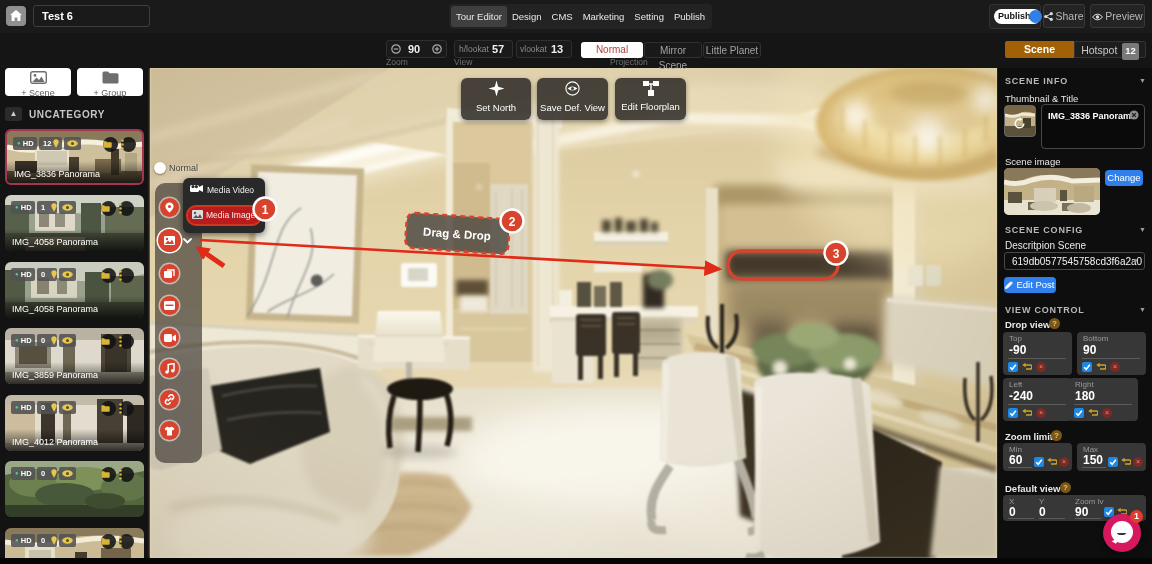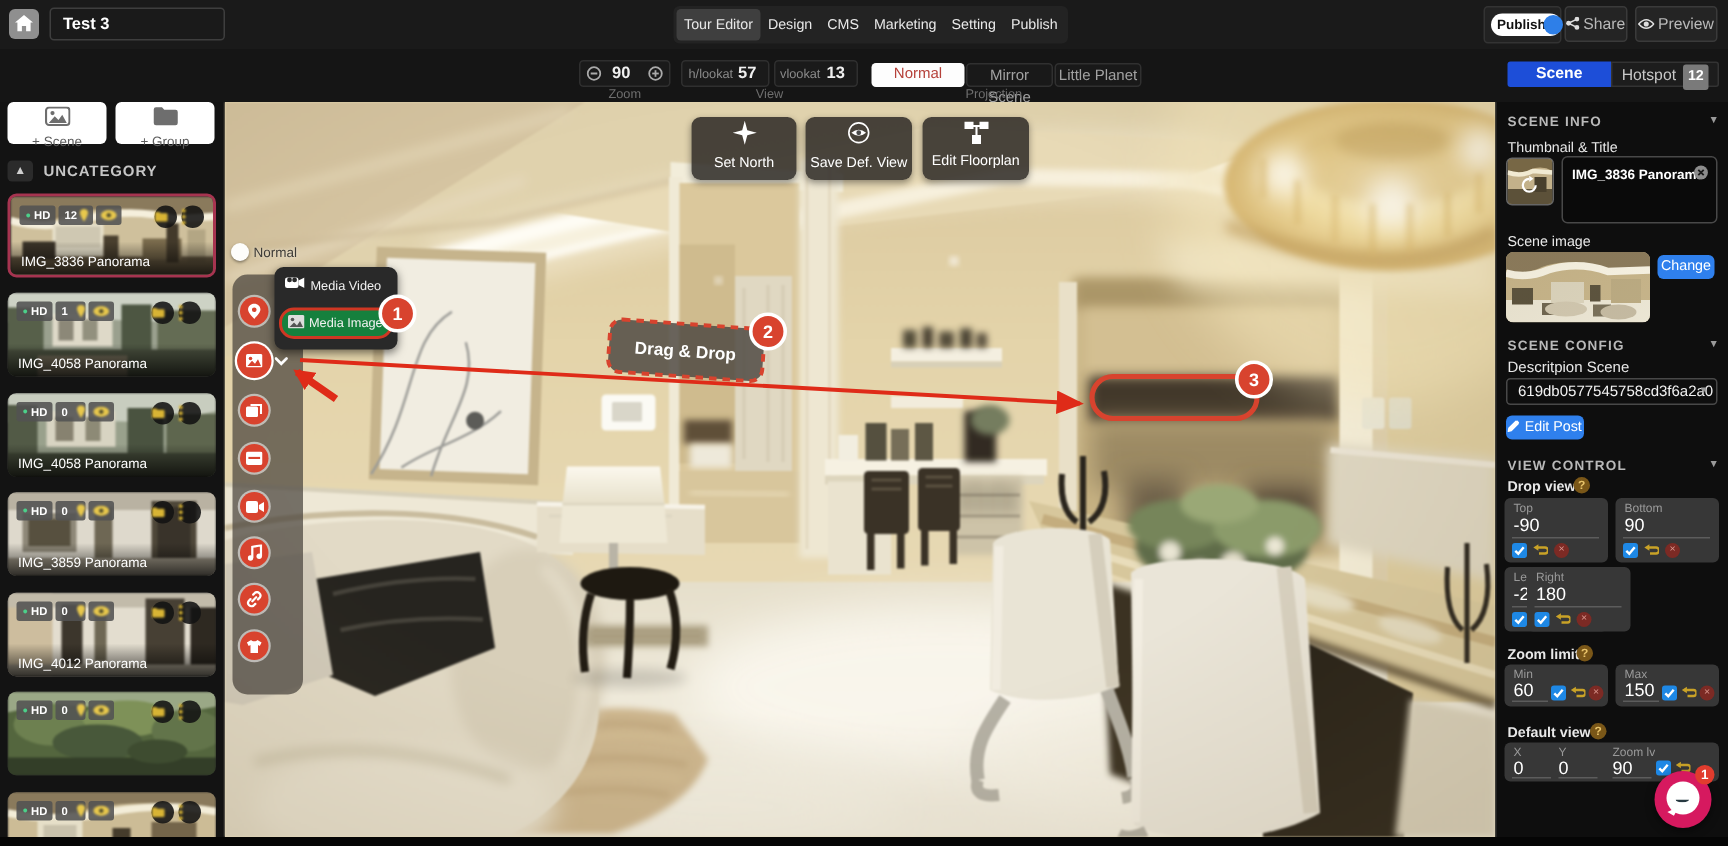--- a/index.html
+++ b/index.html
@@ -20,28 +20,28 @@
   #pubpill { left:994px; top:9px; width:47px; height:15px; background:#fff; border-radius:8px;
     font-size:9px; font-weight:bold; color:#111; line-height:15px; padding-left:4px; }
   #pubknob { left:1029px; top:10px; width:13px; height:13px; border-radius:50%; background:#2e7fe8; }
   .topbtn { top:4px; height:24px; background:#242424; border:1px solid #3a3a3a; border-radius:3px;
     color:#b9b9b9; font-size:10.5px; line-height:22px; text-align:center; }
   
   #bar2 { left:0; top:33px; width:1152px; height:35px; background:#151515; }
   #search { left:8px; top:39px; width:135px; height:22px; background:#1a1a1a; border:1px solid #323232;
     border-radius:3px; color:#979797; font-size:10.5px; line-height:20px; padding-left:8px; }
   .grp { top:40px; height:18px; border:1px solid #2f2f2f; border-radius:3px; background:#1a1a1a; }
-  .grplabel { top:57px; color:#6f6f6f; font-size:8.5px; text-align:center; }
+  .grplabel { top:57px; color:#6f6f6f; font-size:8.5px; }
   .gtxt { color:#8b8b8b; font-size:8.5px; }
   .gval { color:#f0f0f0; font-size:11px; font-weight:bold; }
   #normalbtn { left:581px; top:42px; width:62px; height:16px; background:#fdfdfd; border-radius:3px;
     color:#b5413a; font-size:10px; text-align:center; line-height:16px; }
   .projbtn { top:42px; height:16px; border:1px solid #303030; border-radius:3px; background:#191919;
     color:#a2a2a2; font-size:10px; text-align:center; line-height:15px; }
-  #scenetab { left:1005px; top:41px; width:69px; height:17px; background:#1d4ed8; color:#fff;
+  #scenetab { left:1005px; top:41px; width:69px; height:17px; background:#a16207; color:#fff;
     font-size:10.5px; font-weight:bold; text-align:center; line-height:17px; border-radius:2px 0 0 2px; }
   #hstab { left:1074px; top:41px; width:72px; height:17px; background:#1d1d1d; border:1px solid #333;
     color:#c9c9c9; font-size:10.5px; line-height:16px; text-align:center; border-radius:0 2px 2px 0; }
   #hsbadge { display:inline-block; background:#7a7a7a; border-radius:2px; color:#fff; font-weight:bold;
     font-size:9.5px; padding:0.5px 3px; margin-left:2px; }
   
   .addbtn { top:68px; width:66px; height:28px; background:#fff; border-radius:4px; text-align:center; }
   .addbtn .ic { margin-top:3px; }
   .addbtn .t { color:#5d5d5d; font-size:9px; margin-top:0px; }
   #uncatbox { left:5px; top:107px; width:17px; height:14px; background:#2b2b2b; border-radius:3px;
@@ -58,21 +58,21 @@
     background:linear-gradient(180deg,rgba(0,0,0,0),rgba(0,0,0,0.72)); }
   .cname span { position:absolute; left:7px; bottom:4px; color:#fff; font-size:9px; }
   
   #rpanel { left:997px; top:68px; width:155px; height:490px; background:#0e0e0e; border-left:1px solid #222; }
   .sechead { position:absolute; left:8px; color:#b9b9b9; font-size:9px; font-weight:bold; letter-spacing:0.8px; }
   .chev { position:absolute; right:7px; color:#9a9a9a; font-size:7px; }
   .rlabel { position:absolute; left:8px; color:#e8e8e8; font-size:9.5px; }
   .bluebtn { position:absolute; background:#2f80ed; border-radius:4px; color:#fff; text-align:center; }
   .gbox { position:absolute; background:#373737; border-radius:4px; }
   .gbox .lb { position:absolute; left:6px; top:2px; color:#9a9a9a; font-size:8px; }
-  .gbox .val { position:absolute; left:6px; top:11px; color:#fff; font-size:12px; font-weight:normal; }
+  .gbox .val { position:absolute; left:6px; top:11px; color:#fff; font-size:12px; font-weight:bold; }
   .gbox .ul { position:absolute; left:5px; height:1px; background:#5c5c5c; }
   .ckb { position:absolute; width:10px; height:10px; background:#1e88e5; border-radius:2px;
     color:#fff; font-size:8px; line-height:10px; text-align:center; font-weight:bold; }
   .undo { position:absolute; width:10px; height:10px; }
   .undo svg { display:block; }
   .redx { position:absolute; width:10px; height:10px; background:#7c2a24; border-radius:50%;
     color:#d9958d; font-size:7px; line-height:10px; text-align:center; }
   .qmark { position:absolute; width:11px; height:11px; background:#7a5718; border-radius:50%;
     color:#e8c36a; font-size:8px; font-weight:bold; text-align:center; line-height:11px; }
   .ric { left:160px; width:19px; height:19px; border-radius:50%; background:#d8432e;
@@ -390,21 +390,21 @@
     </div>
 
   <div class="abs" style="left:183px; top:178px; width:82px; height:55px; background:#292929; border-radius:6px; box-shadow:0 2px 6px rgba(0,0,0,0.5);">
     <svg width="13" height="9" style="position:absolute; left:7px; top:6px;" viewBox="0 0 13 9">
       <rect x="0" y="1" width="9" height="7" rx="1.5" fill="#fff"></rect>
       <polygon points="9,3 13,1 13,8 9,6" fill="#fff"></polygon>
       <circle cx="3" cy="2.6" r="1.6" fill="#292929"></circle>
         <circle cx="6.4" cy="2.6" r="1.6" fill="#292929"></circle>
     </svg>
     <span style="position:absolute; left:24px; top:7px; color:#f2f2f2; font-size:8.5px; white-space:nowrap;">Media Video</span>
-    <div style="position:absolute; left:3px; top:27px; width:76px; height:21px; background:#15803d; border-radius:10px; border:2.5px solid #cf3723;">
+    <div style="position:absolute; left:3px; top:27px; width:76px; height:21px; background:#b91c1c; border-radius:10px; border:2.5px solid #cf3723;">
       <svg width="11" height="9" style="position:absolute; left:4px; top:3px;" viewBox="0 0 11 9">
         <rect x="0" y="0" width="11" height="9" rx="1" fill="#ddd"></rect>
         <circle cx="3" cy="3" r="1.2" fill="#555"></circle>
         <polygon points="1,8 4,5 6,7 8,4 10,8" fill="#555"></polygon>
       </svg>
       <span style="position:absolute; left:18px; top:3px; color:#f2f2f2; font-size:8.5px; white-space:nowrap;">Media Image</span>
     </div>
   </div>
 
   <svg class="abs" style="left:150px; top:68px;" width="847" height="490" viewBox="0 0 847 490">
@@ -430,21 +430,21 @@
       <text x="362" y="157.5" fill="#fff">2</text>
       <circle cx="686" cy="185" r="11.5" fill="#d8432e" stroke="#fff" stroke-width="2.4"></circle>
       <text x="686" y="189.5" fill="#fff">3</text>
     </g>
   </svg>
 
   <div class="abs" id="topbar"></div>
   <div class="abs" id="homebtn"><svg width="12" height="11" style="margin-top:4px;" viewBox="0 0 12 11">
         <path d="M6,0 L12,5 L10.4,5 L10.4,11 L7.4,11 L7.4,7.4 L4.6,7.4 L4.6,11 L1.6,11 L1.6,5 L0,5 Z" fill="#fff"></path>
       </svg></div>
-  <div class="abs" id="titleinput">Test 3</div>
+  <div class="abs" id="titleinput">Test 6</div>
   <div class="abs" id="tabs">
     <div class="tab active">Tour Editor</div>
     <div class="tab">Design</div>
     <div class="tab">CMS</div>
     <div class="tab">Marketing</div>
     <div class="tab">Setting</div>
     <div class="tab">Publish</div>
   </div>
   <div class="abs" id="pubwrap"></div>
   <div class="abs" id="pubpill">Publish</div>
@@ -884,21 +884,21 @@
         <path d="M1.2,4.2 L3.2,6.2 L6.8,1.8" stroke="#fff" stroke-width="1.6" fill="none"></path>
       </svg></div>
     <div class="undo" style="left:19px; top:30px;">
       <svg width="10" height="10" viewBox="0 0 10 10">
         <path d="M2,3 L8,3 A1,1 0 0,1 8,7 L4,7" fill="none" stroke="#c9a227" stroke-width="1.6"></path>
         <polygon points="0.2,3 3.6,0.8 3.6,5.2" fill="#c9a227"></polygon>
       </svg>
     </div>
     <div class="redx" style="left:33px; top:30px;">×</div>
   </div>
-  <div class="abs gbox" style="left:1018px; top:378px; width:69px; height:43px;padding-left:44px;">
+  <div class="abs gbox" style="left:1069px; top:378px; width:69px; height:43px;padding-left:44px;">
     <div class="lb">Right</div>
     <div class="val">180</div>
     <div class="ul" style="top:26px; width:58px;"></div>
     <div class="ckb" style="left:5px; top:30px;"><svg width="8" height="8" viewBox="0 0 8 8" style="margin-top:1px;">
         <path d="M1.2,4.2 L3.2,6.2 L6.8,1.8" stroke="#fff" stroke-width="1.6" fill="none"></path>
       </svg></div>
     <div class="undo" style="left:19px; top:30px;">
       <svg width="10" height="10" viewBox="0 0 10 10">
         <path d="M2,3 L8,3 A1,1 0 0,1 8,7 L4,7" fill="none" stroke="#c9a227" stroke-width="1.6"></path>
         <polygon points="0.2,3 3.6,0.8 3.6,5.2" fill="#c9a227"></polygon>

